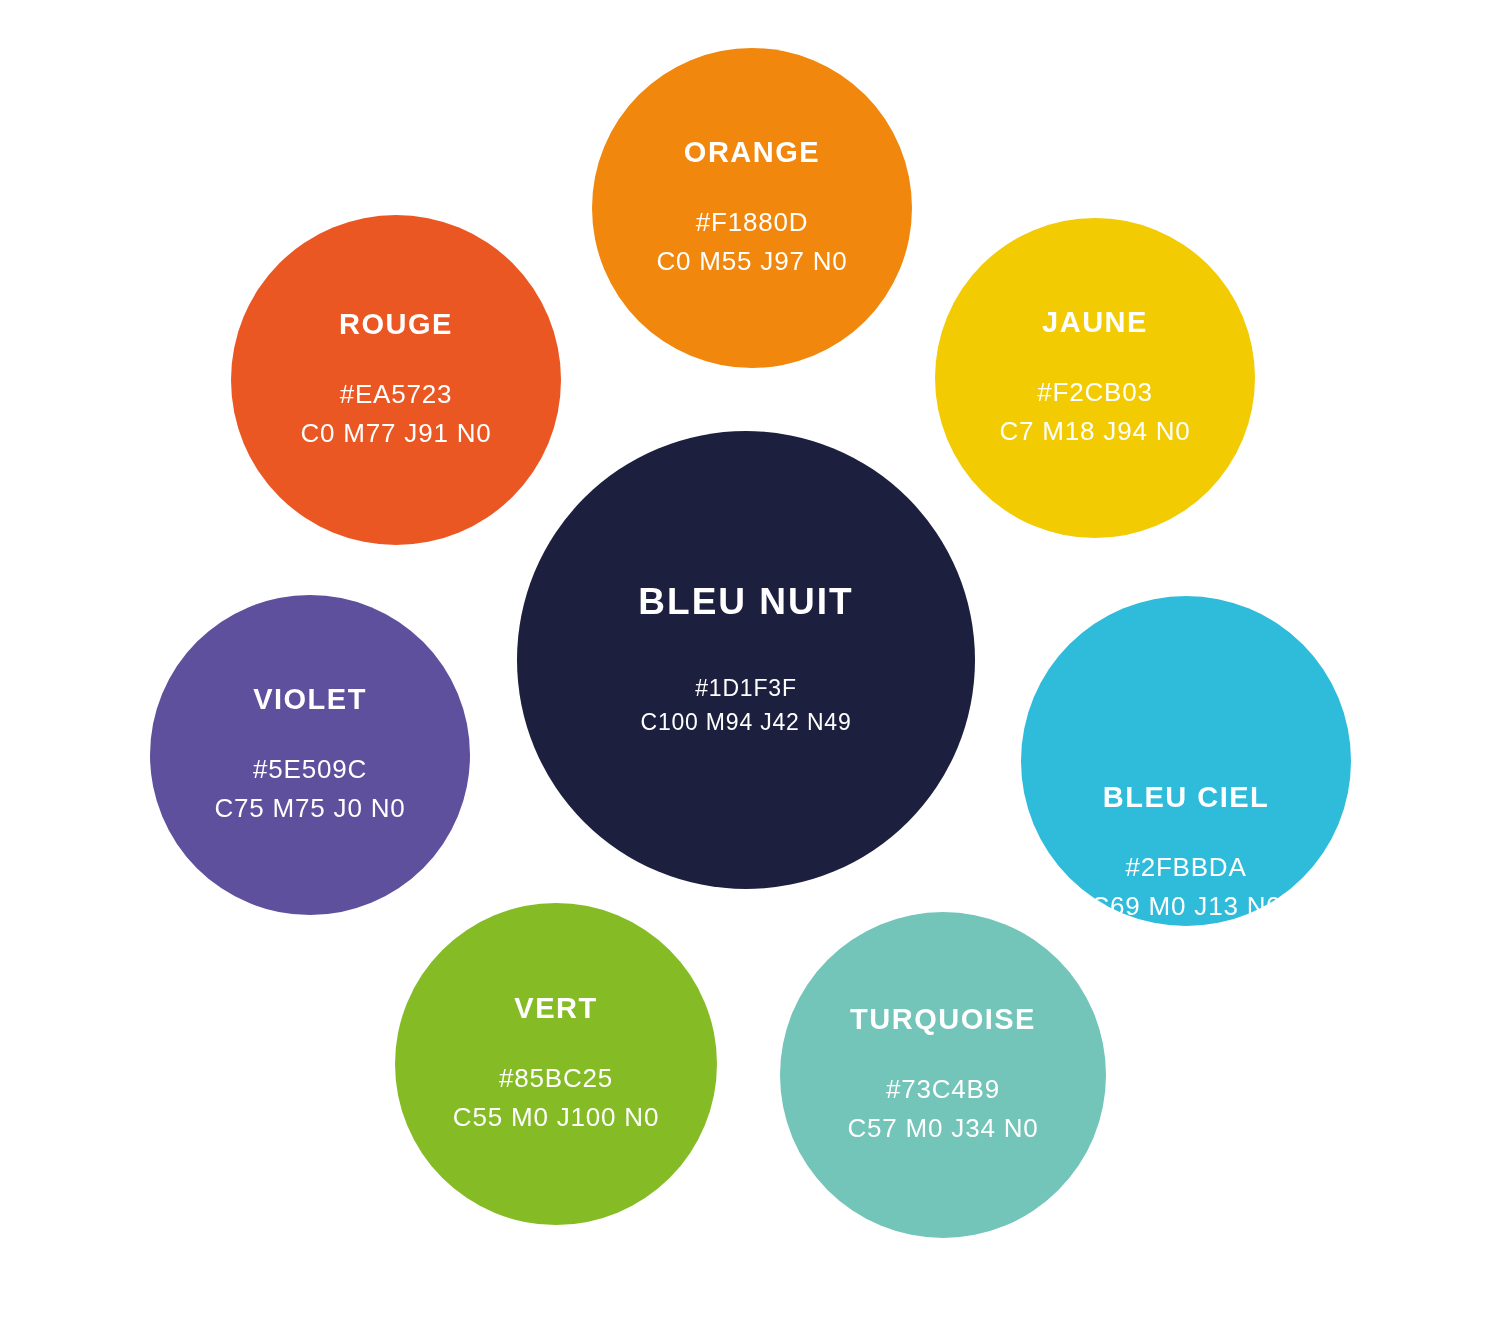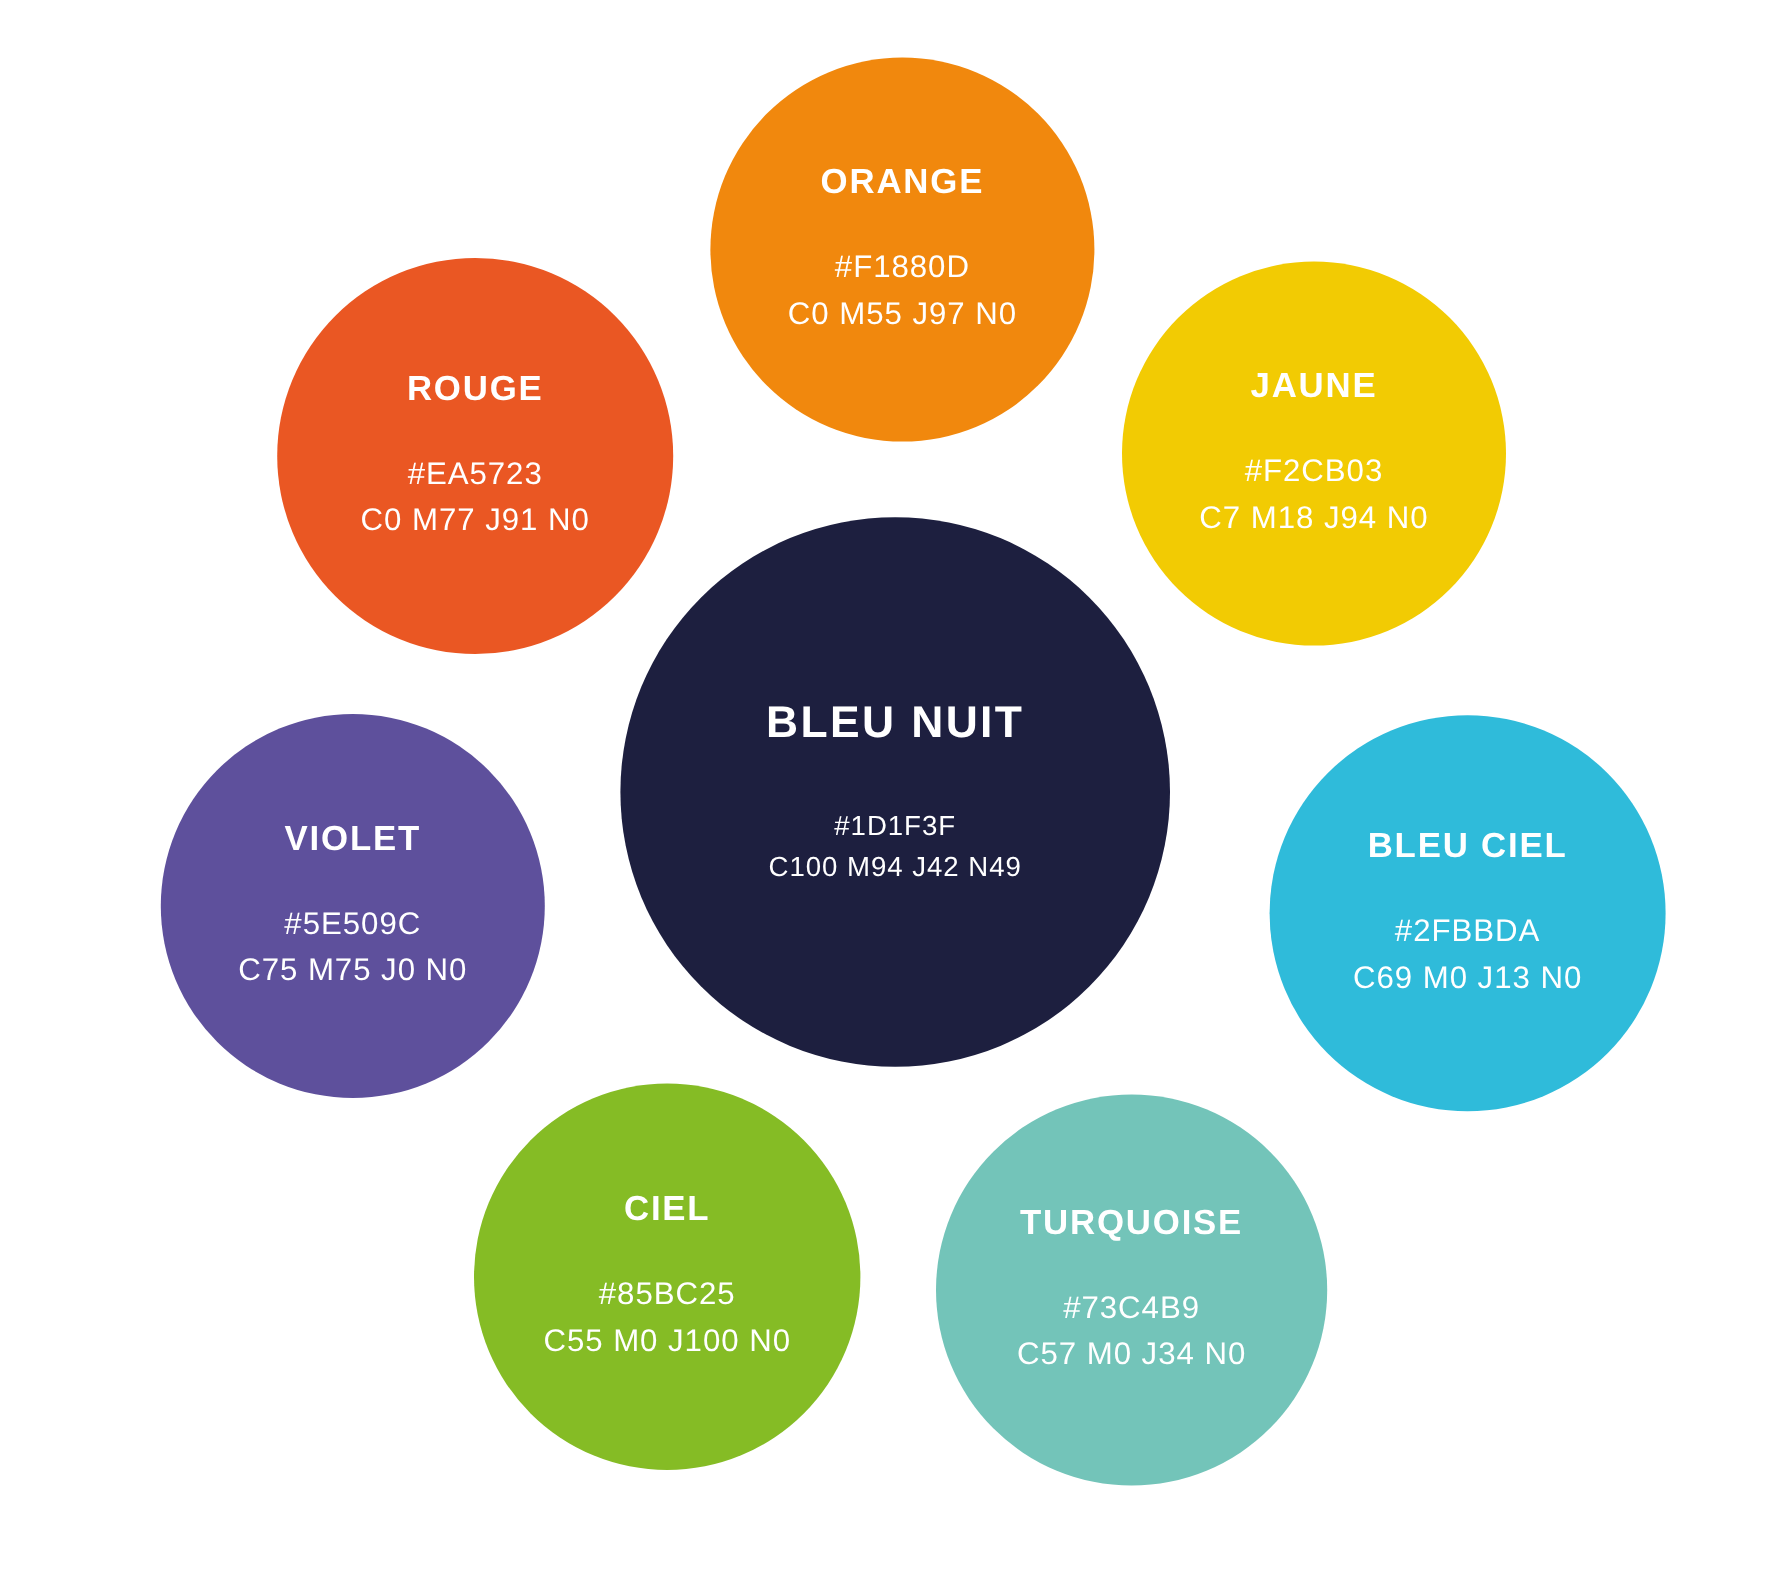--- a/index.html
+++ b/index.html
@@ -36,24 +36,24 @@
     line-height: 1.5;
     letter-spacing: 0.8px;
   }
   
   .c-center { left: 517px; top: 431px; width: 458px; height: 458px; }
   .c-center .circle-title { font-size: 37px; margin-bottom: 48px; letter-spacing: 2px; }
   .c-center .circle-codes { font-size: 23px; }
   
   .c-orange    { left: 592px; top: 48px;  width: 320px; height: 320px; }
   .c-jaune     { left: 935px; top: 218px; width: 320px; height: 320px; }
-  .c-bleuciel  { left: 1058px; top: 596px; width: 330px; height: 330px; }
+  .c-bleuciel  { left: 1021px; top: 596px; width: 330px; height: 330px; justify-content: flex-end; }
   .c-turquoise { left: 780px; top: 912px; width: 326px; height: 326px; }
   .c-vert      { left: 395px; top: 903px; width: 322px; height: 322px; }
-  .c-violet    { left: 134px; top: 595px; width: 320px; height: 320px; }
+  .c-violet    { left: 150px; top: 595px; width: 320px; height: 320px; }
   .c-rouge     { left: 231px; top: 215px; width: 330px; height: 330px; }
 </style>
 </head>
 <body>
 
 <div class="canvas">
 
   <div class="circle c-center" style="background-color: rgb(29, 31, 63);">
     <div class="circle-title">BLEU NUIT</div>
     <div class="circle-codes">
@@ -88,21 +88,21 @@
 
   <div class="circle c-turquoise" style="background-color: rgb(115, 196, 185);">
     <div class="circle-title">TURQUOISE</div>
     <div class="circle-codes">
       <div>#73C4B9</div>
       <div>C57 M0 J34 N0</div>
     </div>
   </div>
 
   <div class="circle c-vert" style="background-color: rgb(133, 188, 37);">
-    <div class="circle-title">CIEL</div>
+    <div class="circle-title">VERT</div>
     <div class="circle-codes">
       <div>#85BC25</div>
       <div>C55 M0 J100 N0</div>
     </div>
   </div>
 
   <div class="circle c-violet" style="background-color: rgb(94, 80, 156);">
     <div class="circle-title">VIOLET</div>
     <div class="circle-codes">
       <div>#5E509C</div>

